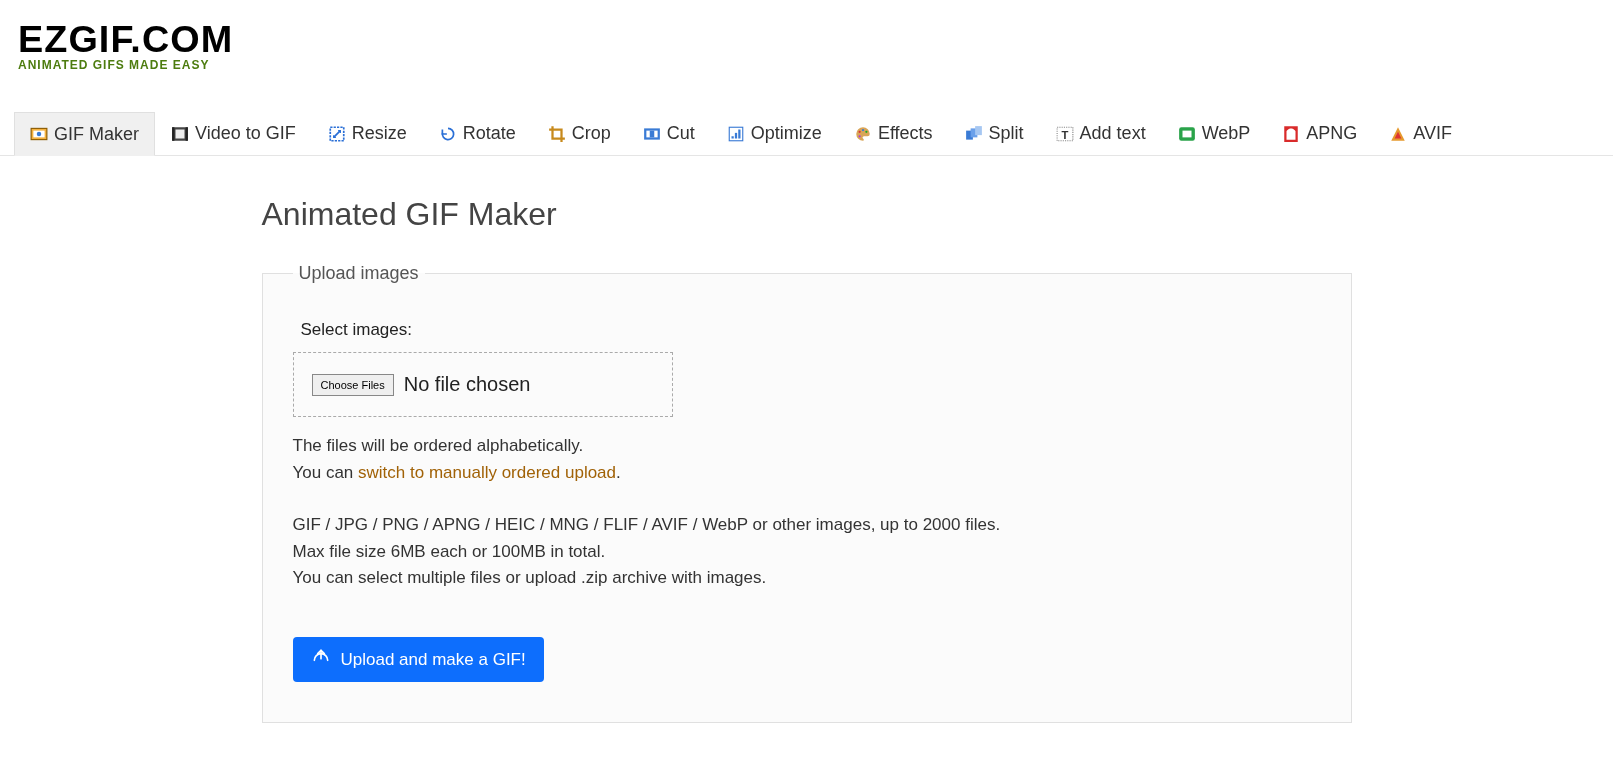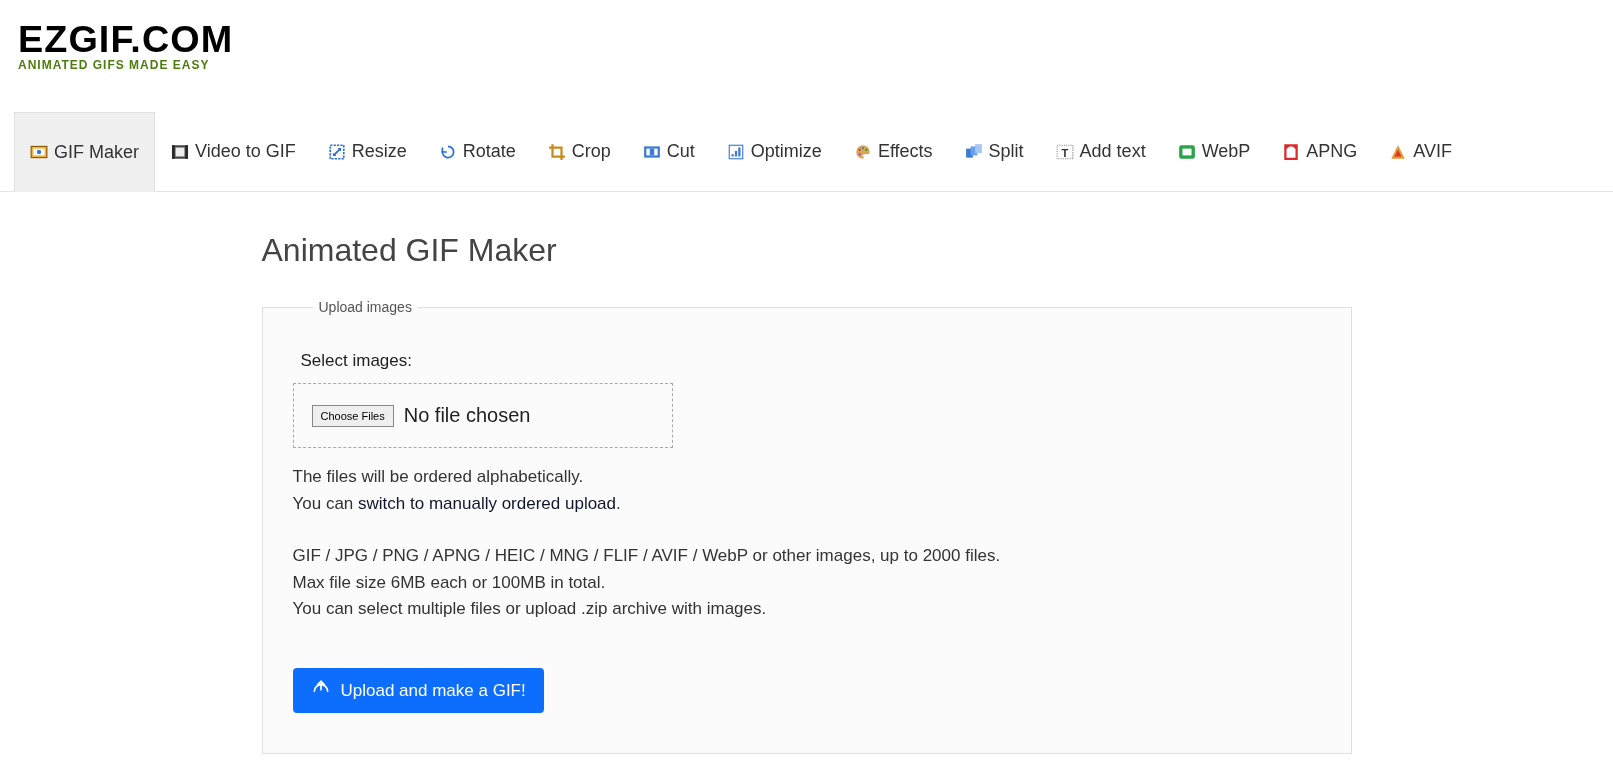--- a/index.html
+++ b/index.html
@@ -36,21 +36,21 @@
     flex-wrap: wrap;
     padding: 0 14px;
     border-bottom: 1px solid #e5e5e5;
     margin-top: 30px;
     gap: 0;
   }
   .nav-item {
     display: flex;
     align-items: center;
     gap: 6px;
-    padding: 28px 15px;
+    padding: 10px 15px;
     font-size: 18px;
     color: #333;
     cursor: pointer;
     border: 1px solid transparent;
     white-space: nowrap;
   }
   .nav-item.active {
     background: #f0f0f0;
     border: 1px solid #e0e0e0;
     border-bottom: 1px solid #f0f0f0;
@@ -73,23 +73,22 @@
     margin: 0 0 30px 0;
   }
   fieldset.upload-box {
     border: 1px solid #e0e0e0;
     background: #fbfbfb;
     padding: 30px 30px 40px 30px;
     margin: 0;
   }
   fieldset.upload-box legend {
     color: #555;
-    font-size: 14px;
+    font-size: 18px;
     padding: 0 6px;
-    margin-left: 20px;
   }
   .label-select {
     display: block;
     margin: 6px 0 12px 8px;
     font-size: 17px;
     color: #222;
   }
   .file-box {
     border: 1px dashed #aaa;
     padding: 20px 18px;
@@ -111,21 +110,21 @@
     font-size: 20px;
     color: #222;
   }
   .info {
     margin-top: 16px;
     font-size: 17px;
     line-height: 1.55;
     color: #333;
   }
   .info a {
-    color: #0f172a;
+    color: #a16207;
     text-decoration: none;
     cursor: pointer;
   }
   .upload-btn {
     margin-top: 46px;
     display: inline-flex;
     align-items: center;
     gap: 10px;
     background: #0d6efd;
     color: #fff;

